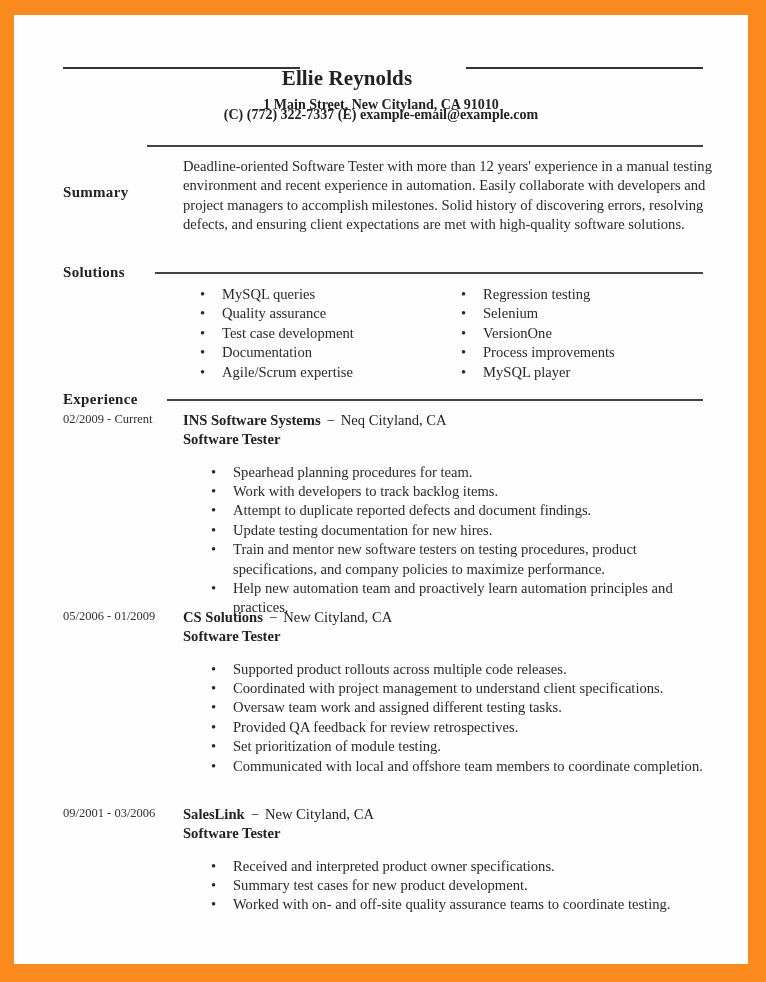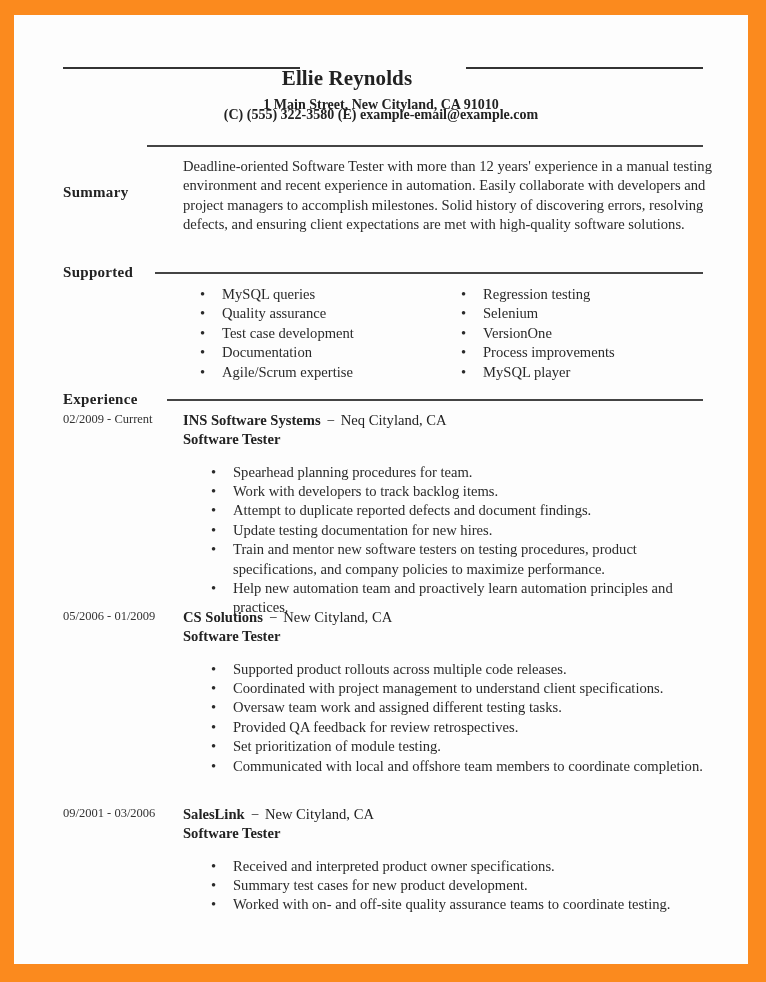--- a/index.html
+++ b/index.html
@@ -53,27 +53,27 @@
   </style>
 </head>
 <body>
 
 <div class="page">
 
   <div class="name-line" style="left:49px; width:237px;"></div>
   <div class="name-line" style="left:452px; width:237px;"></div>
   <div class="name">Ellie Reynolds</div>
   <div class="contact" style="top:82px;">1 Main Street, New Cityland, CA 91010</div>
-  <div class="contact" style="top:92px;">(C) (555) 322-3580 (E) example-email@example.com</div>
+  <div class="contact" style="top:92px;">(C) (772) 322-7337 (E) example-email@example.com</div>
 
   <div class="sec-title" style="top:121px;margin-top:48px;">Summary</div>
   <div class="sec-line" style="left:133px; top:130px;"></div>
   <div class="summary">Deadline-oriented Software Tester with more than 12 years' experience in a manual testing environment and recent experience in automation. Easily collaborate with developers and project managers to accomplish milestones. Solid history of discovering errors, resolving defects, and ensuring client expectations are met with high-quality software solutions.</div>
 
-  <div class="sec-title" style="top:249px;">Supported</div>
+  <div class="sec-title" style="top:249px;">Solutions</div>
   <div class="sec-line" style="left:141px; top:257px;"></div>
   <ul class="hl-col" style="left:186px; top:270px;">
     <li>MySQL queries</li>
     <li>Quality assurance</li>
     <li>Test case development</li>
     <li>Documentation</li>
     <li>Agile/Scrum expertise</li>
   </ul>
   <ul class="hl-col" style="left:447px; top:270px;">
     <li>Regression testing</li>

